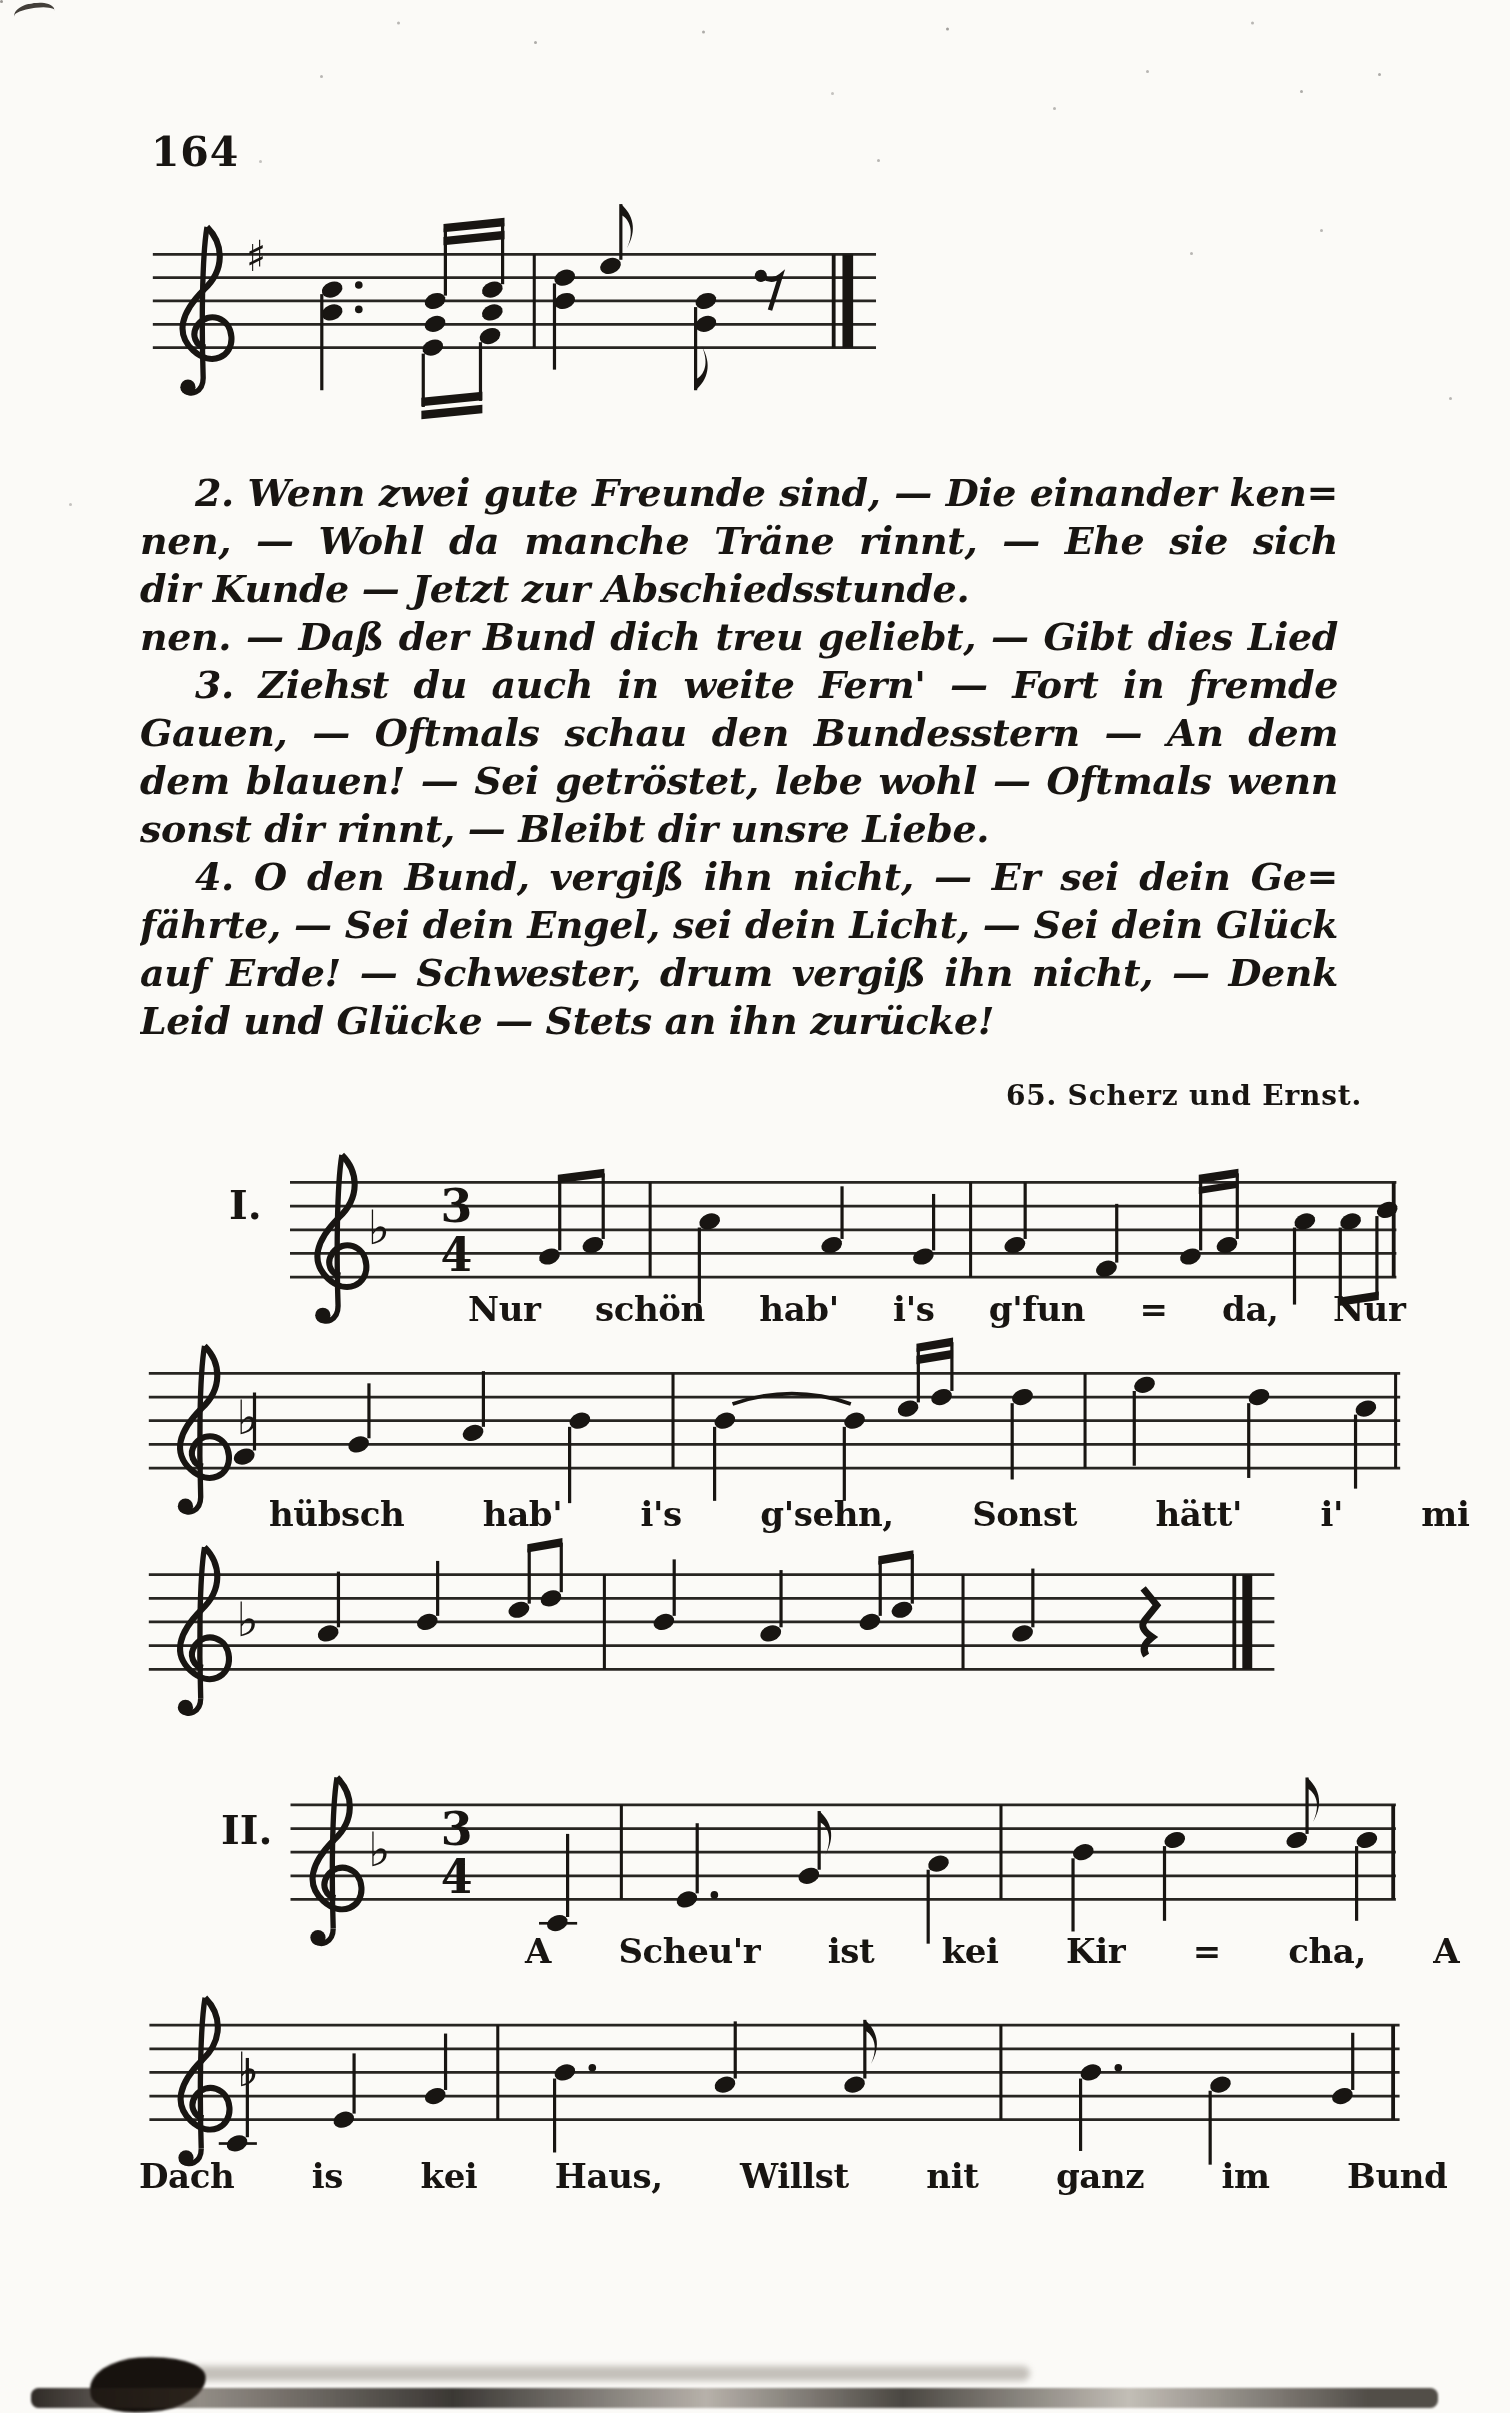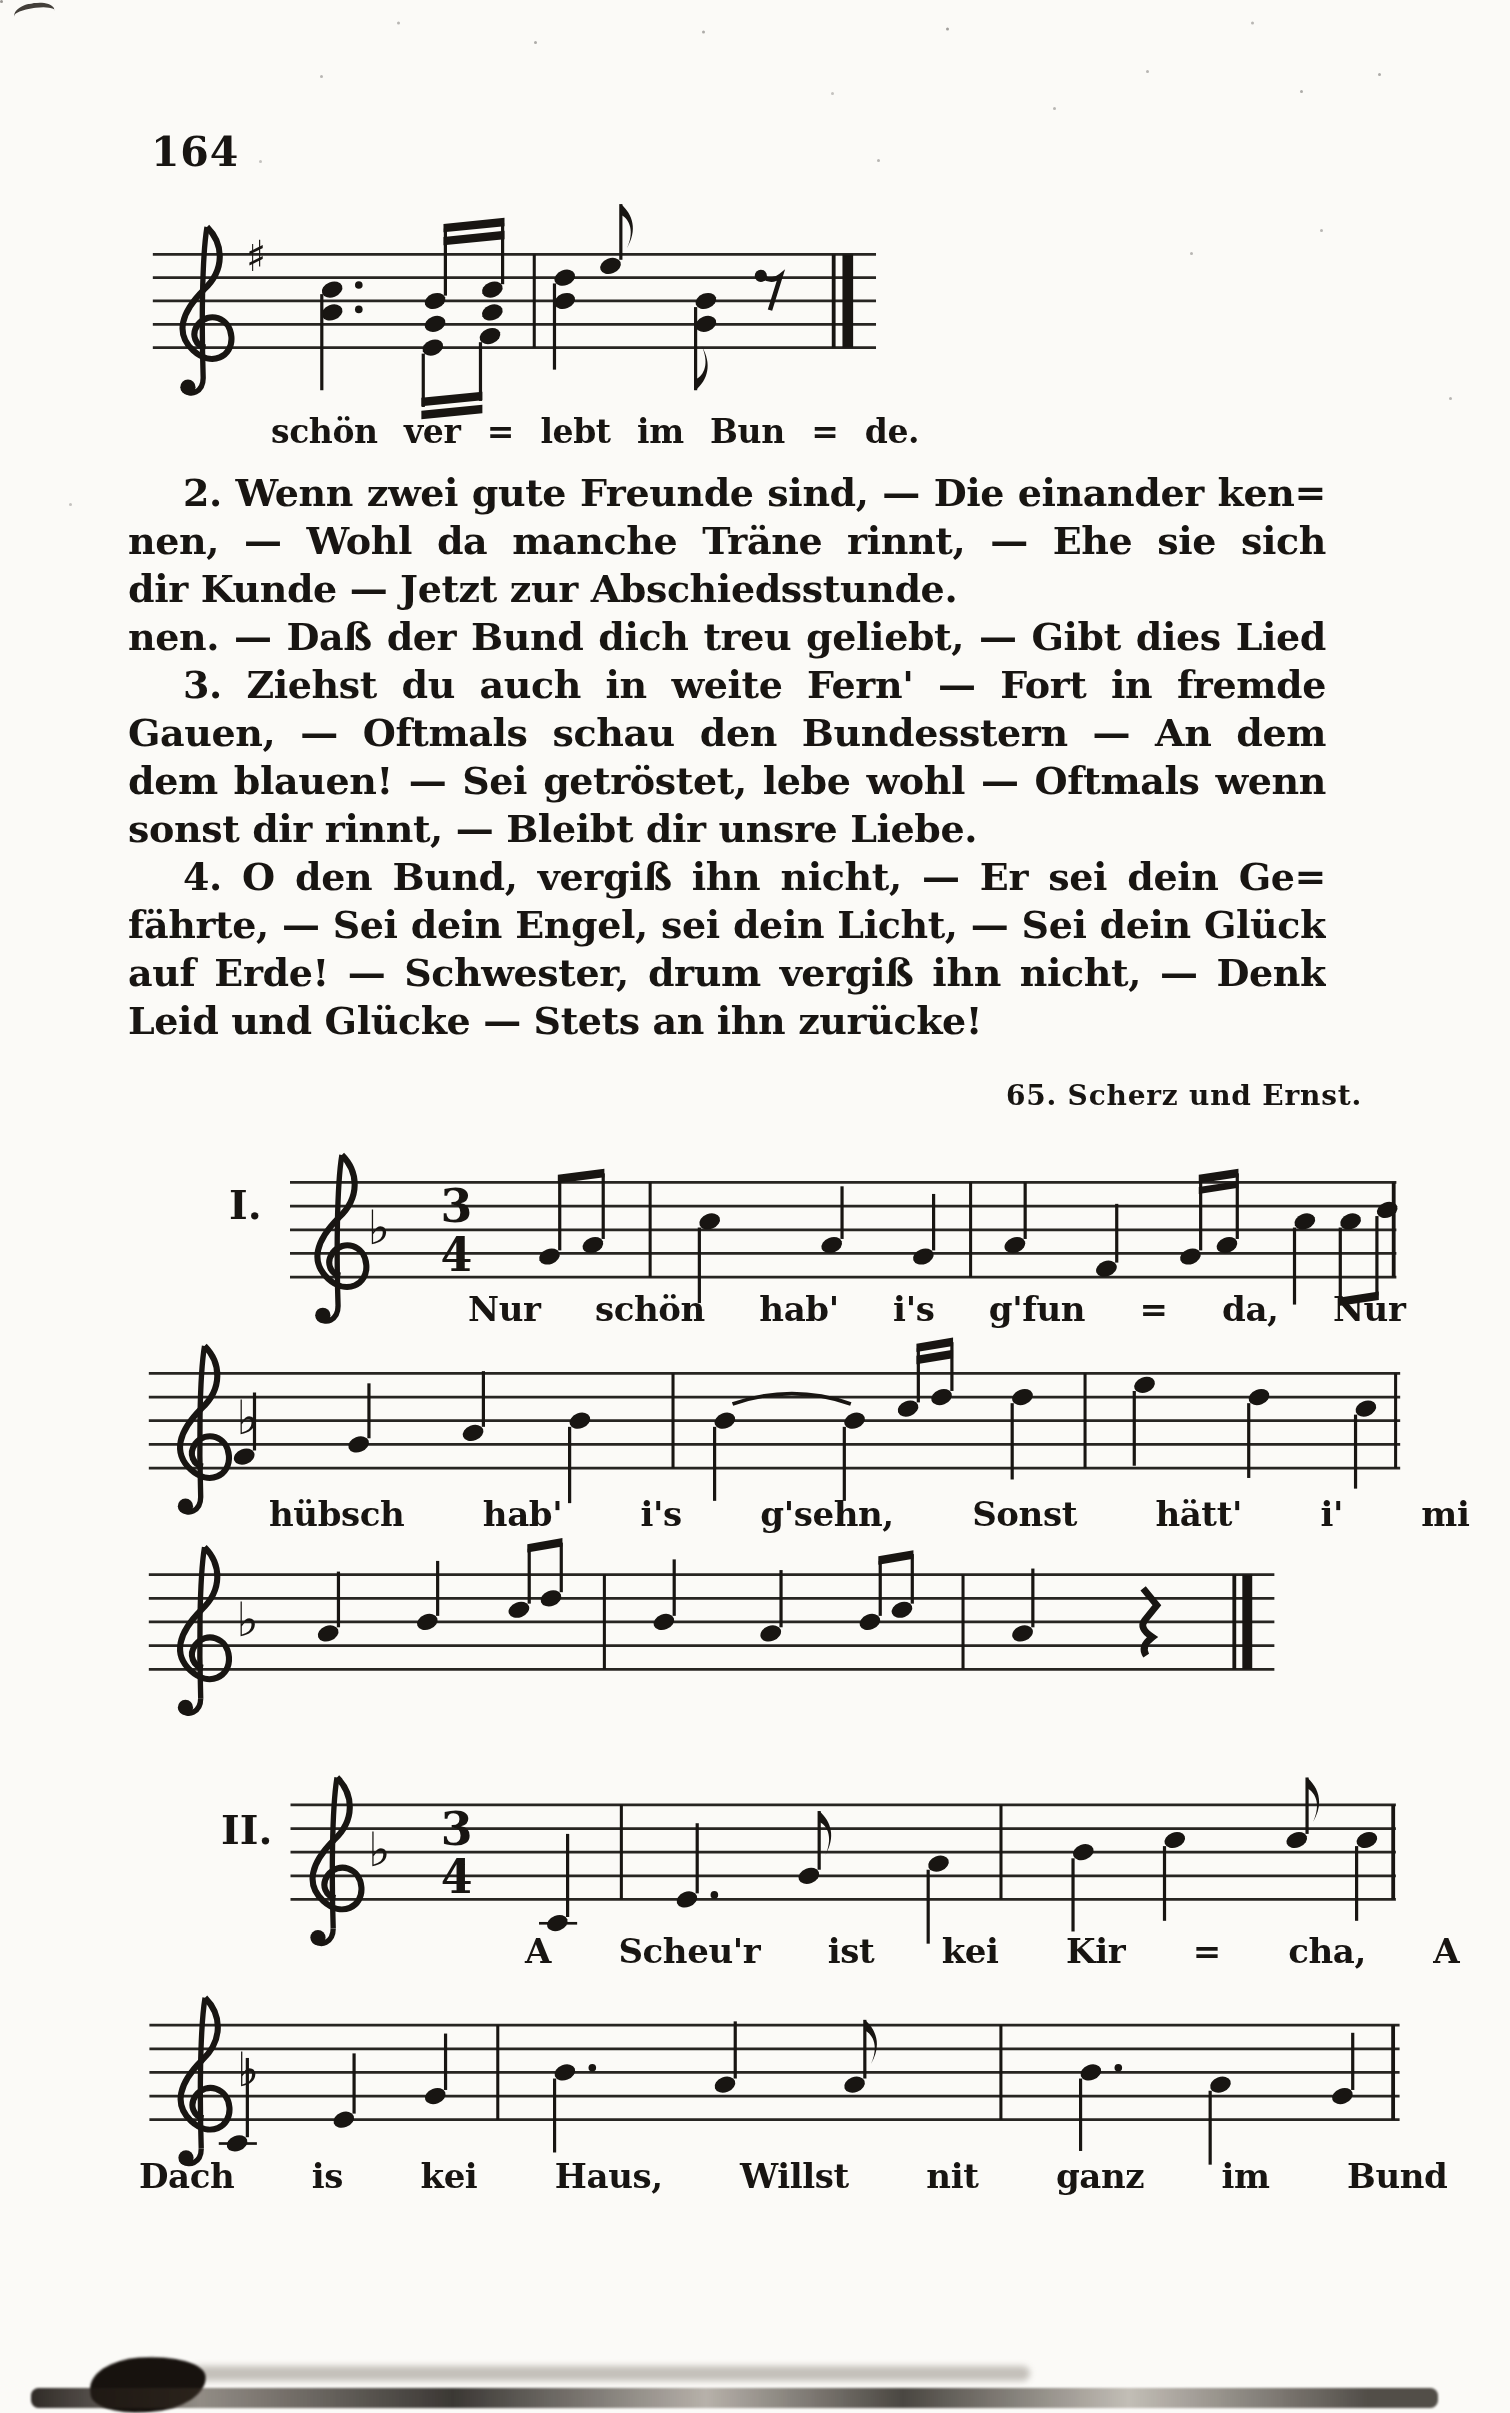--- a/index.html
+++ b/index.html
@@ -5,21 +5,21 @@
   html,body { margin:0; padding:0; background:#e8e6e1; }
   .page {
     position:relative; width:1510px; height:2413px;
     background:#fbfaf7; overflow:hidden;
     font-family:"DejaVu Serif","Liberation Serif",serif;
     color:#181512;
   }
   .abs { position:absolute; }
   .page-number { left:151px; top:128px; font-size:41px; font-weight:700; letter-spacing:0.8px; }
   
-  .verses { left:128px; top:469px; width:1198px; }
+  .verses { left:140px; top:469px; width:1198px;font-style:italic; }
   .vline { height:48px; font-size:38px; font-weight:700; letter-spacing:-0.4px; line-height:48px; overflow:hidden; }
   .vline.j { text-align:justify; text-align-last:justify; }
   .vline.ind { text-indent:55px; }
   .heading { left:145px; top:1079px; width:1217px; text-align:right; font-size:28px; font-weight:700; letter-spacing:0.8px; }
   .seclabel { font-size:40px; font-weight:700; }
   .sec1 { left:229px; top:1181px; }
   .sec2 { left:189px; top:1806px;margin-left:32px; }
   .lyr { position:absolute; font-size:34px; font-weight:700; letter-spacing:-0.4px; white-space:nowrap; }
   .lyrA { left:271px; top:412px;  word-spacing:15.3px; font-size:33px; }
   .lyr1 { left:468px; top:1289px; word-spacing:43px; }
@@ -131,21 +131,20 @@
         <use href="#nh" transform="translate(735,165)"></use>
       <line class="stem" x1="721.5" y1="143" x2="721.5" y2="252"></line>
       <use href="#flagdn" transform="translate(721.5,252)"></use>
       <use href="#erest" transform="translate(800,95)"></use>
     </g>
     <g>
       <rect x="900" y="74" width="5" height="122"></rect>
       <rect x="914" y="74" width="14" height="122"></rect>
     </g>
   </svg>
-  <div class="lyr lyrA">schön ver = lebt im Bun = de.</div>
 
   <div class="abs verses">
     <div class="vline j ind">2. Wenn zwei gute Freunde sind, — Die einander ken=</div>
     <div class="vline j">nen, — Wohl da manche Träne rinnt, — Ehe sie sich tren=</div>
     <div class="vline">dir Kunde — Jetzt zur Abschiedsstunde.</div>
     <div class="vline j">nen. — Daß der Bund dich treu geliebt, — Gibt dies Lied</div>
     <div class="vline j ind">3. Ziehst du auch in weite Fern' — Fort in fremde</div>
     <div class="vline j">Gauen, — Oftmals schau den Bundesstern — An dem Band,</div>
     <div class="vline j">dem blauen! — Sei getröstet, lebe wohl — Oftmals wenn</div>
     <div class="vline">sonst dir rinnt, — Bleibt dir unsre Liebe.</div>

